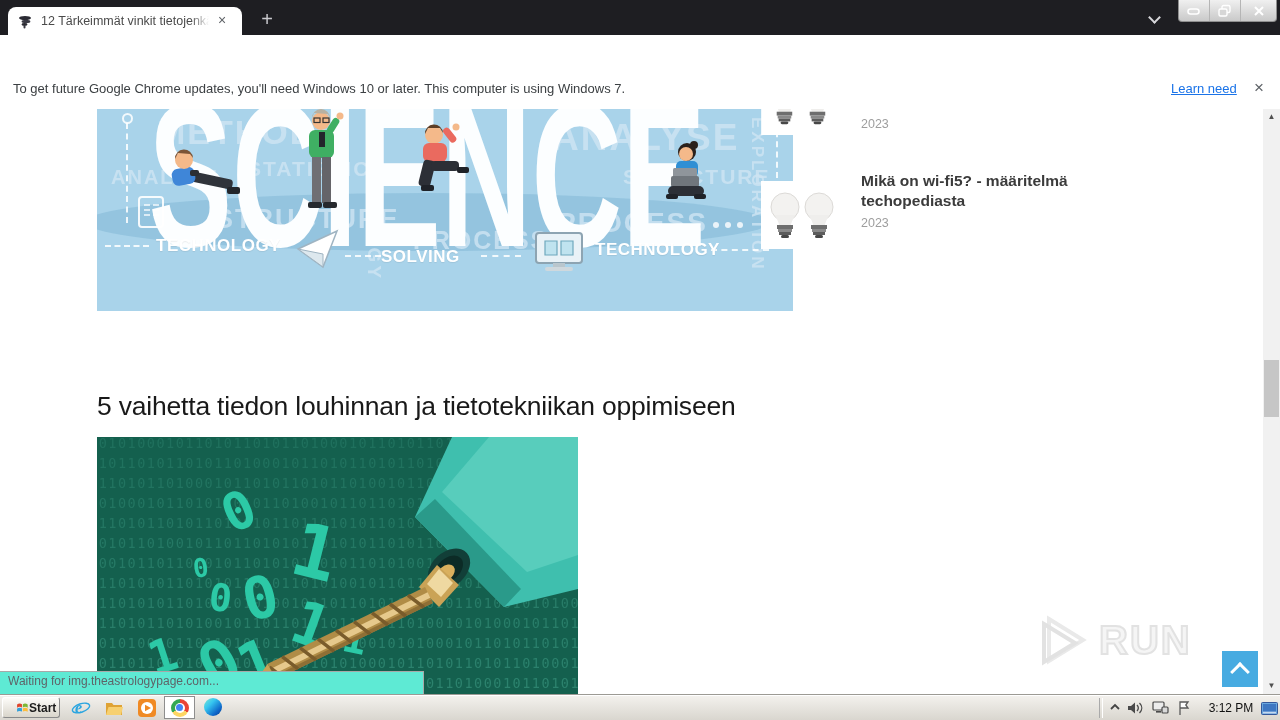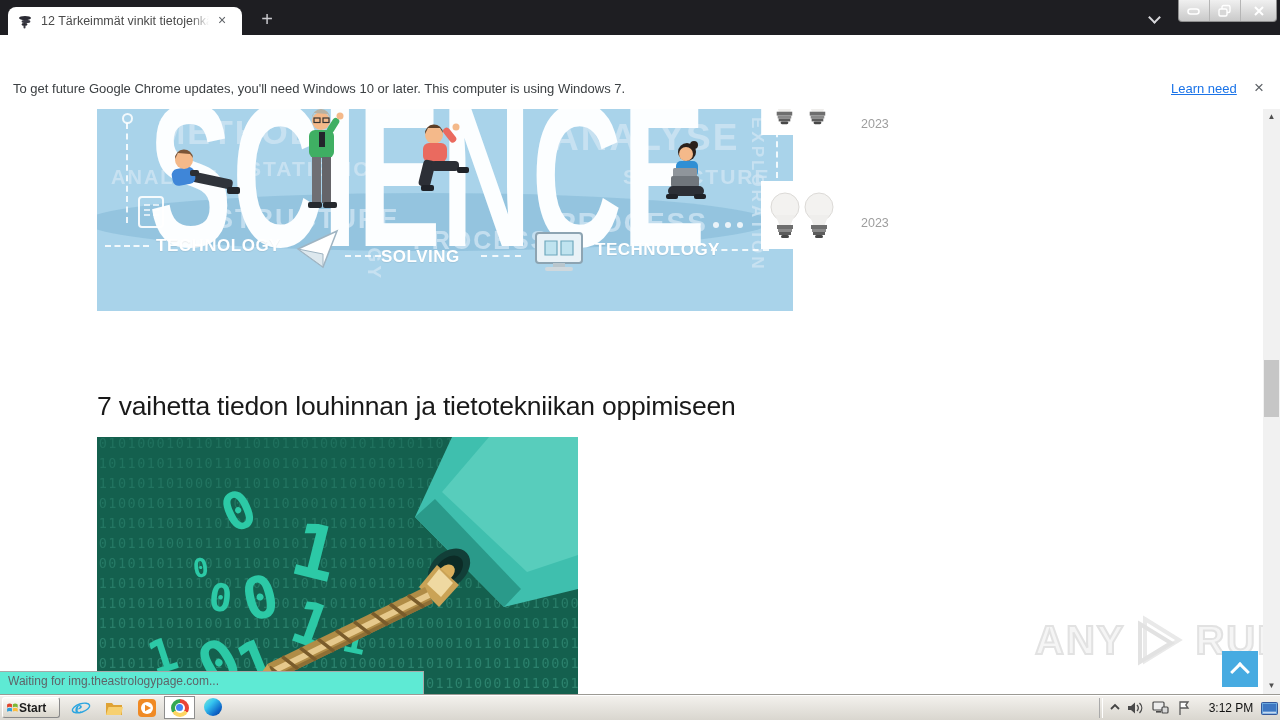--- a/index.html
+++ b/index.html
@@ -121,21 +121,21 @@
           color:#505050;line-height:16px;background:#f1f1f1;}
   .sb-thumb{position:absolute;left:1px;top:251px;width:15px;height:57px;background:#c6c6c6;}
 
   
   .taskbar{position:absolute;left:0;top:694px;width:1280px;height:26px;
            background:linear-gradient(#f4f2ee,#d9d6cf);border-top:1px solid #9c9a94;
            box-shadow:inset 0 1px 0 #fff;box-sizing:border-box;}
   .startbtn{position:absolute;left:2px;top:2px;width:58px;height:21px;
             background:linear-gradient(#fdfcf9,#d9d5cb);border:1px solid;
             border-color:#fff #8a8a8a #8a8a8a #fff;border-radius:3px;box-sizing:border-box;
-            display:flex;align-items:center;gap:0;padding-left:3px;cursor:pointer;}
+            display:flex;align-items:center;gap:0;padding-left:13px;cursor:pointer;}
   .start-label{font-size:12px;font-weight:bold;color:#1c1c1c;}
   .qlicon{position:absolute;top:3px;width:20px;height:20px;cursor:pointer;}
   .chrome-active{position:absolute;left:164px;top:1px;width:31px;height:23px;background:#fff;
                  border:1px solid #8e8e8e;box-sizing:border-box;display:flex;align-items:center;
                  justify-content:center;cursor:pointer;}
   .chrome-ball{position:relative;width:18px;height:18px;border-radius:50%;
      background:conic-gradient(#ea4335 0deg 120deg,#fdd663 120deg 240deg,#34a853 240deg 360deg);}
   .chrome-ball::before{content:"";position:absolute;left:4px;top:4px;width:10px;height:10px;
      border-radius:50%;background:#fff;}
   .chrome-ball::after{content:"";position:absolute;left:5.5px;top:5.5px;width:7px;height:7px;
@@ -325,21 +325,21 @@
       </g>
     </svg>
 
     <div>
           <span class="lbl" style="left: 59px; top: 127px;">TECHNOLOGY</span>
           <span class="lbl" style="left: 284px; top: 138px;">SOLVING</span>
           <span class="lbl" style="left: 498px; top: 131px;">TECHNOLOGY</span>
         </div>
   </div>
 
-  <h1 class="heading">7 vaihetta tiedon louhinnan ja tietotekniikan oppimiseen</h1>
+  <h1 class="heading">5 vaihetta tiedon louhinnan ja tietotekniikan oppimiseen</h1>
 
   <div class="drill">
     <div>
           <div class="binrow" style="top: -2px; opacity: 0.45;">1010100010110101101011010001011010110101101001011011010101101010110101101010010110110101011010110100</div>
           <div class="binrow" style="top: 18px; opacity: 0.49;">0101101011010110100010110101101011010010110110101011010101101011010100101101101010110101101001010100</div>
           <div class="binrow" style="top: 38px; opacity: 0.53;">0110101101000101101011010110100101101101010110101011010110101001011011010101101011010010101000101101</div>
           <div class="binrow" style="top: 58px; opacity: 0.57;">1010001011010110101101001011011010101101010110101101010010110110101011010110100101010001011010110101</div>
           <div class="binrow" style="top: 78px; opacity: 0.61;">0110101101011010010110110101011010101101011010100101101101010110101101001010100010110101101011010001</div>
           <div class="binrow" style="top: 98px; opacity: 0.65;">1010110100101101101010110101011010110101001011011010101101011010010101000101101011010110100010110101</div>
           <div class="binrow" style="top: 118px; opacity: 0.69;">1001011011010101101010110101101010010110110101011010110100101010001011010110101101000101101011010110</div>
@@ -394,41 +394,41 @@
       <circle cx="58" cy="26" r="14" fill="#f3f2f0" stroke="#dcdad7"></circle>
       <path d="M48,34 q4,8 4,10 h12 q0,-2 4,-10 z" fill="#efeeec"></path>
       <rect x="50" y="44" width="16" height="4" fill="#6e6e6e"></rect>
           <rect x="51" y="48" width="14" height="3" fill="#8a8a8a"></rect>
       <rect x="52" y="51" width="12" height="3" fill="#5c5c5c"></rect>
           <rect x="54" y="54" width="8" height="3" rx="1.5" fill="#474747"></rect>
     </svg>
   </div>
   <div class="side-date" style="top:8px;">2023</div>
 
+  <div class="side-title">Mikä on wi-fi5? - määritelmä techopediasta</div>
   <div class="side-date" style="top:107px;">2023</div>
   <div class="thumb2">
     <svg width="80" height="68" viewBox="0 0 80 68">
       <rect width="80" height="68" fill="#fff"></rect>
       <circle cx="24" cy="26" r="14" fill="#f3f2f0" stroke="#dcdad7"></circle>
       <path d="M14,34 q4,8 4,10 h12 q0,-2 4,-10 z" fill="#efeeec"></path>
       <rect x="16" y="44" width="16" height="4" fill="#6e6e6e"></rect>
           <rect x="17" y="48" width="14" height="3" fill="#8a8a8a"></rect>
       <rect x="18" y="51" width="12" height="3" fill="#5c5c5c"></rect>
           <rect x="20" y="54" width="8" height="3" rx="1.5" fill="#474747"></rect>
       <circle cx="58" cy="26" r="14" fill="#f3f2f0" stroke="#dcdad7"></circle>
       <path d="M48,34 q4,8 4,10 h12 q0,-2 4,-10 z" fill="#efeeec"></path>
       <rect x="50" y="44" width="16" height="4" fill="#6e6e6e"></rect>
           <rect x="51" y="48" width="14" height="3" fill="#8a8a8a"></rect>
       <rect x="52" y="51" width="12" height="3" fill="#5c5c5c"></rect>
           <rect x="54" y="54" width="8" height="3" rx="1.5" fill="#474747"></rect>
     </svg>
   </div>
 
   <div class="watermark">
-    <span class="wm-txt">ANY</span>
     <svg width="58" height="58" viewBox="0 0 58 58">
       <path d="M14,8 L48,29 L14,50 Z" fill="none" stroke="#e9e9e9" stroke-width="4"></path>
       <path d="M9,13 L40,32 L9,51 Z" fill="none" stroke="#e2e2e2" stroke-width="4"></path>
     </svg>
     <span class="wm-txt">RUN</span>
   </div>
 
   <div class="scrolltop">
     <div class="chev-up"></div>
   </div>

